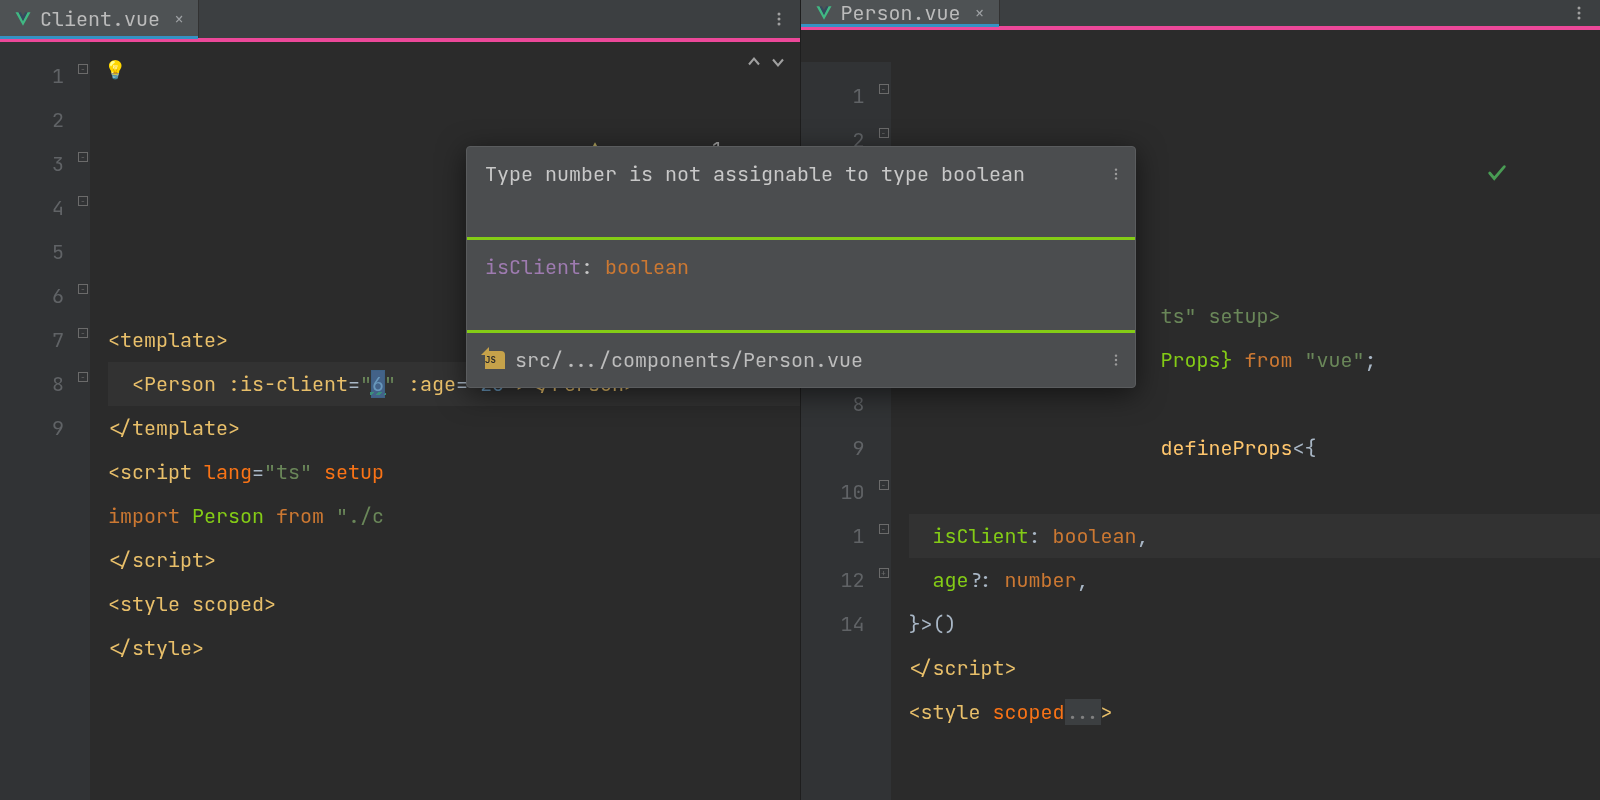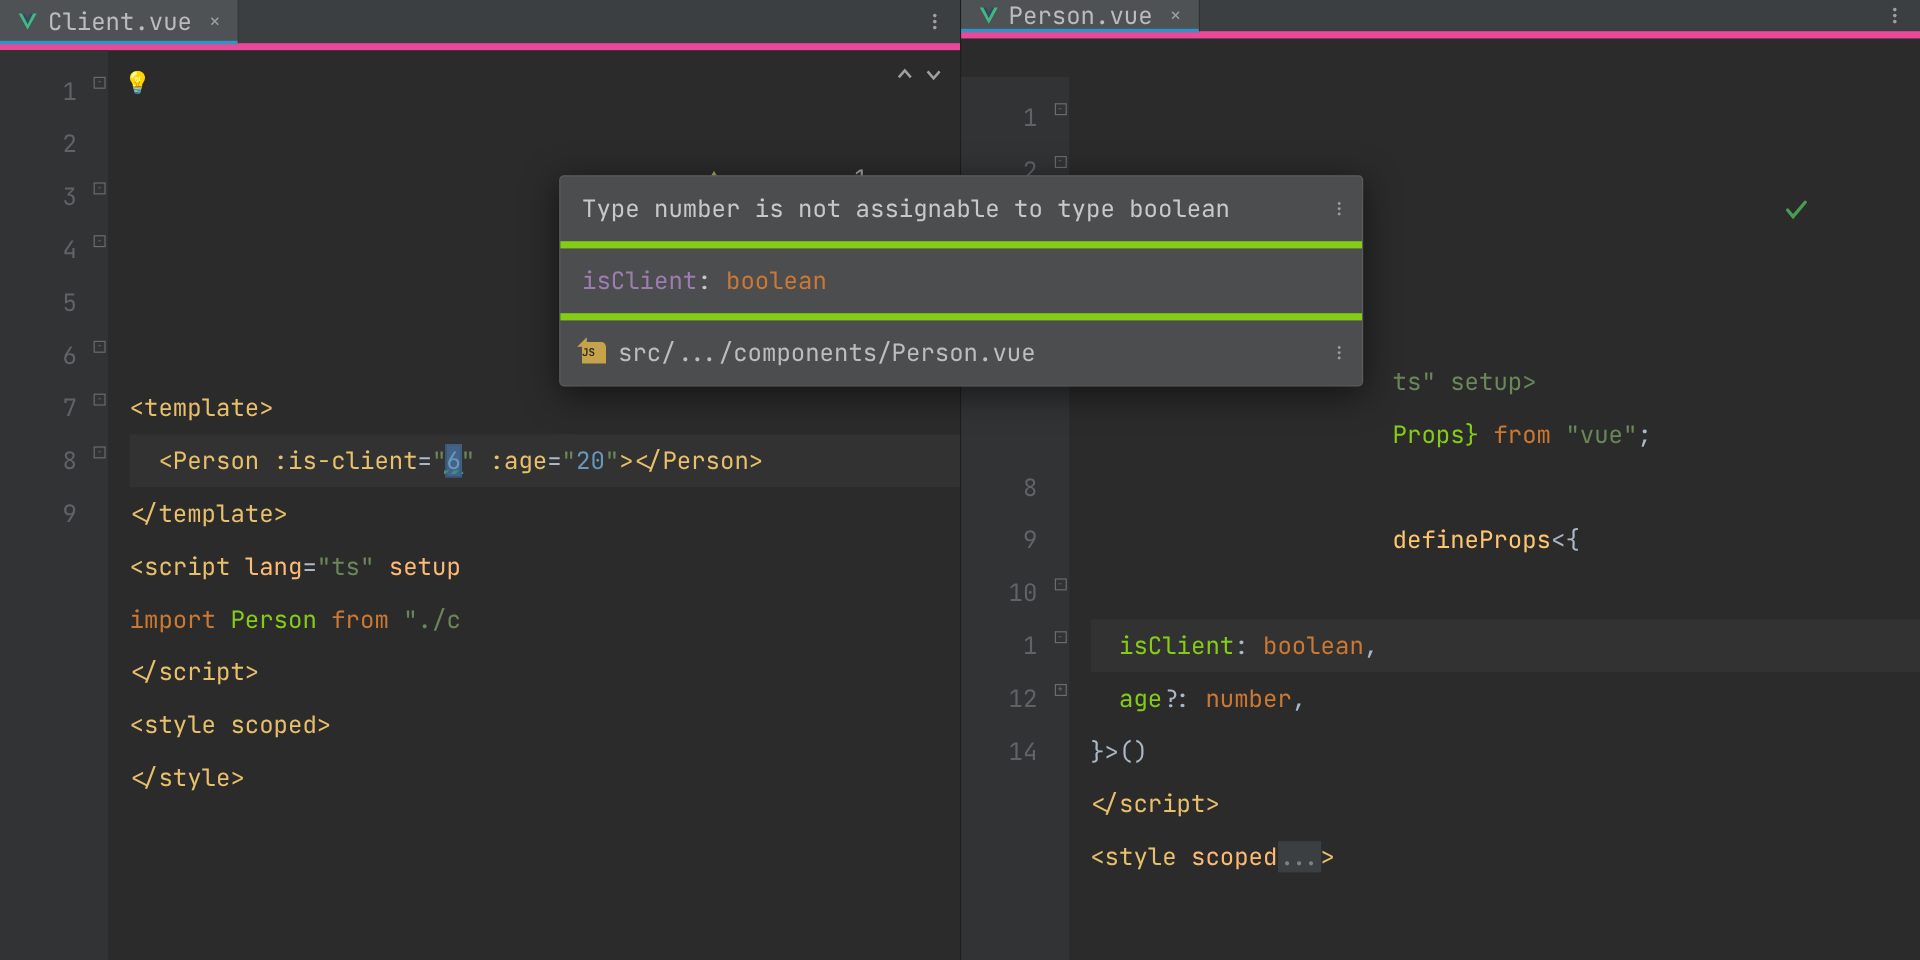--- a/index.html
+++ b/index.html
@@ -10,21 +10,21 @@
   color:#a9b7c6;
   width:1600px; height:800px;
   overflow:hidden;
   display:flex;
 }
 .pane { flex:1; display:flex; flex-direction:column; position:relative; }
 .pane + .pane { border-left:1px solid #1e1e1e;gap:32px; }
 .tabbar {
   height:42px; background:#3c3f41;
   display:flex; align-items:stretch;
-  border-bottom:6px solid #ec4899;
+  border-bottom:4px solid #ec4899;
 }
 .tab {
   display:flex; align-items:center; gap:8px;
   padding:0 14px; background:#4e5254;
   color:#bbbbbb;
   border-right:1px solid #323232;
   position:relative;
 }
 .tab.active { background:#4e5254; }
 .tab.active::after {
@@ -59,21 +59,21 @@
   display:flex; align-items:center; justify-content:center;
   line-height:0;
 }
 .code {
   flex:1; padding:12px 0 0 18px; line-height:44px;
   white-space:pre; position:relative;
 }
 .code .ln { height:44px; display:block; }
 .hl-line { background:#323232; }
 .tag { color:#e8bf6a; }
-.attr { color:#fdba74;text-align:center; }
+.attr { color:#f97316;text-align:center; }
 .attr-colon { color:#e8bf6a; }
 .str { color:#6a8759; }
 .num { color:#6897bb; }
 .kw { color:#cc7832; }
 .ident { color:#84cc16; }
 .punct { color:#a9b7c6; }
 .gry { color:#808080; }
 .fnname { color:#ffc66d;margin-top:48px; }
 .typ { color:#cc7832; }
 
@@ -113,21 +113,21 @@
   box-shadow:0 6px 28px rgba(0,0,0,0.55);
   border-radius:4px;
   font-size:20px;
   color:#c8c8c8;
   z-index:50;
 }
 .tooltip .row {
   padding:14px 68px 14px 18px;
   position:relative;
 }
-.tooltip .sep { border-top:6px solid #84cc16; }
+.tooltip .sep { border-top:3px solid #84cc16;margin-top:36px; }
 .tooltip .dots {
   position:absolute; right:12px; top:50%; transform:translateY(-50%);
   color:#9b9b9b; cursor:pointer;
 }
 .tt-prop { color:#9e7bb0; }
 .tt-type { color:#cc7832; }
 .tt-path { color:#bdbdbd; display:flex; align-items:center; gap:10px; }
 
 .vue-ic { width:18px; height:18px; display:inline-block; }
 .js-ic {

